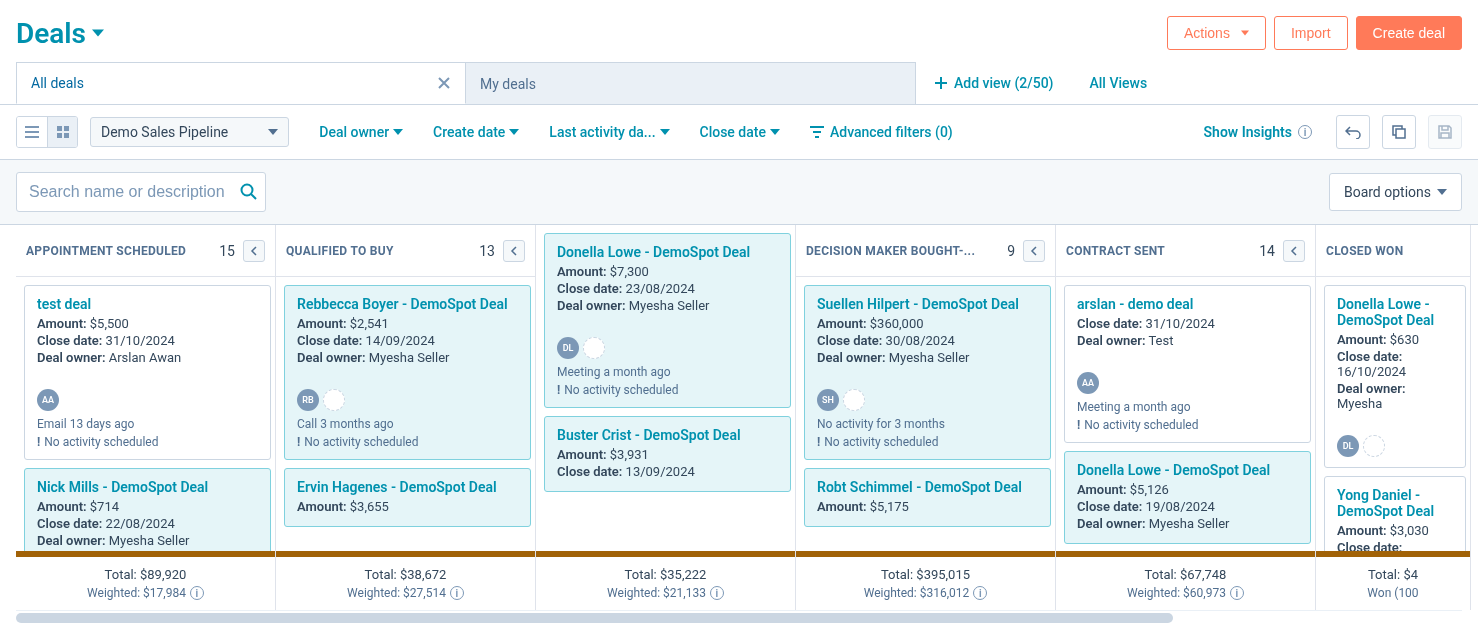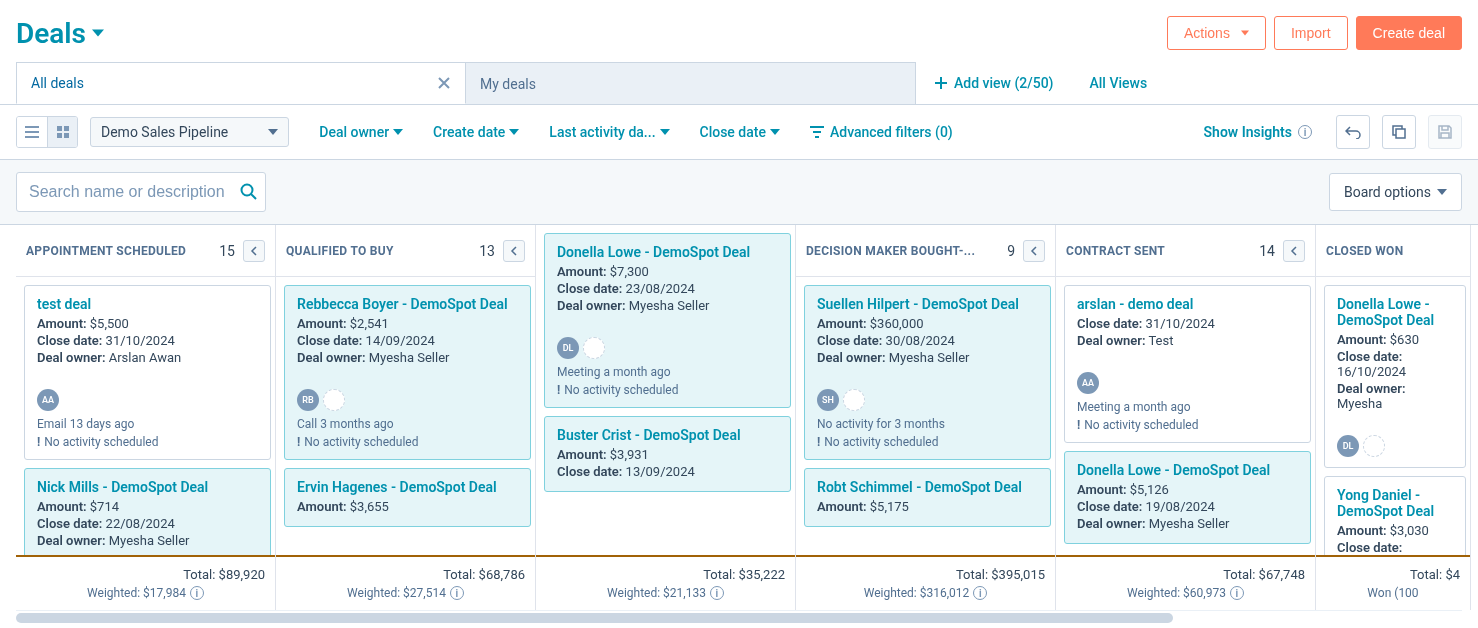--- a/index.html
+++ b/index.html
@@ -333,23 +333,23 @@
     margin-top: 4px;
     display: flex;
     align-items: center;
     gap: 4px;
   }
   .no-activity::before {
     content: "!";
     font-weight: 700;
   }
   .col-footer {
-    border-top: 2px solid #a16207;
+    border-top: 6px solid #a16207;
     padding: 10px;
-    text-align: right;
+    text-align: center;
     font-size: 13px;
   }
   .col-footer .total { color: #33475b; margin-bottom: 4px; }
   .col-footer .weighted { color: #516f90; display: flex; align-items: center; justify-content: center; gap: 4px; font-size:12px;}
   .h-scroll {
     height: 14px;
     background: #fff;
     border-top: 1px solid #eaf0f6;
     position: relative;
     margin: 0 16px 4px 16px;
@@ -563,21 +563,21 @@
       </div>
             <div class="activity">Call 3 months ago</div>
             <div class="no-activity">No activity scheduled</div>
           </div>
           <div class="card selected">
             <div class="card-title">Ervin Hagenes - DemoSpot Deal</div>
             <div class="card-line"><span class="label">Amount:</span> $3,655</div>
           </div>
         </div>
         <div class="col-footer">
-      <div class="total">Total: $68,786</div>
+      <div class="total">Total: $38,672</div>
       <div class="weighted">Weighted: $27,514 <span class="info-icon">i</span></div>
         </div>
       </div>
       <div class="column">
         <div class="col-body">
           <div class="card selected">
             <div class="card-title">Donella Lowe - DemoSpot Deal</div>
             <div class="card-line"><span class="label">Amount:</span> $7,300</div>
             <div class="card-line"><span class="label">Close date:</span> 23/08/2024</div>
             <div class="card-line"><span class="label">Deal owner:</span> Myesha Seller</div>

